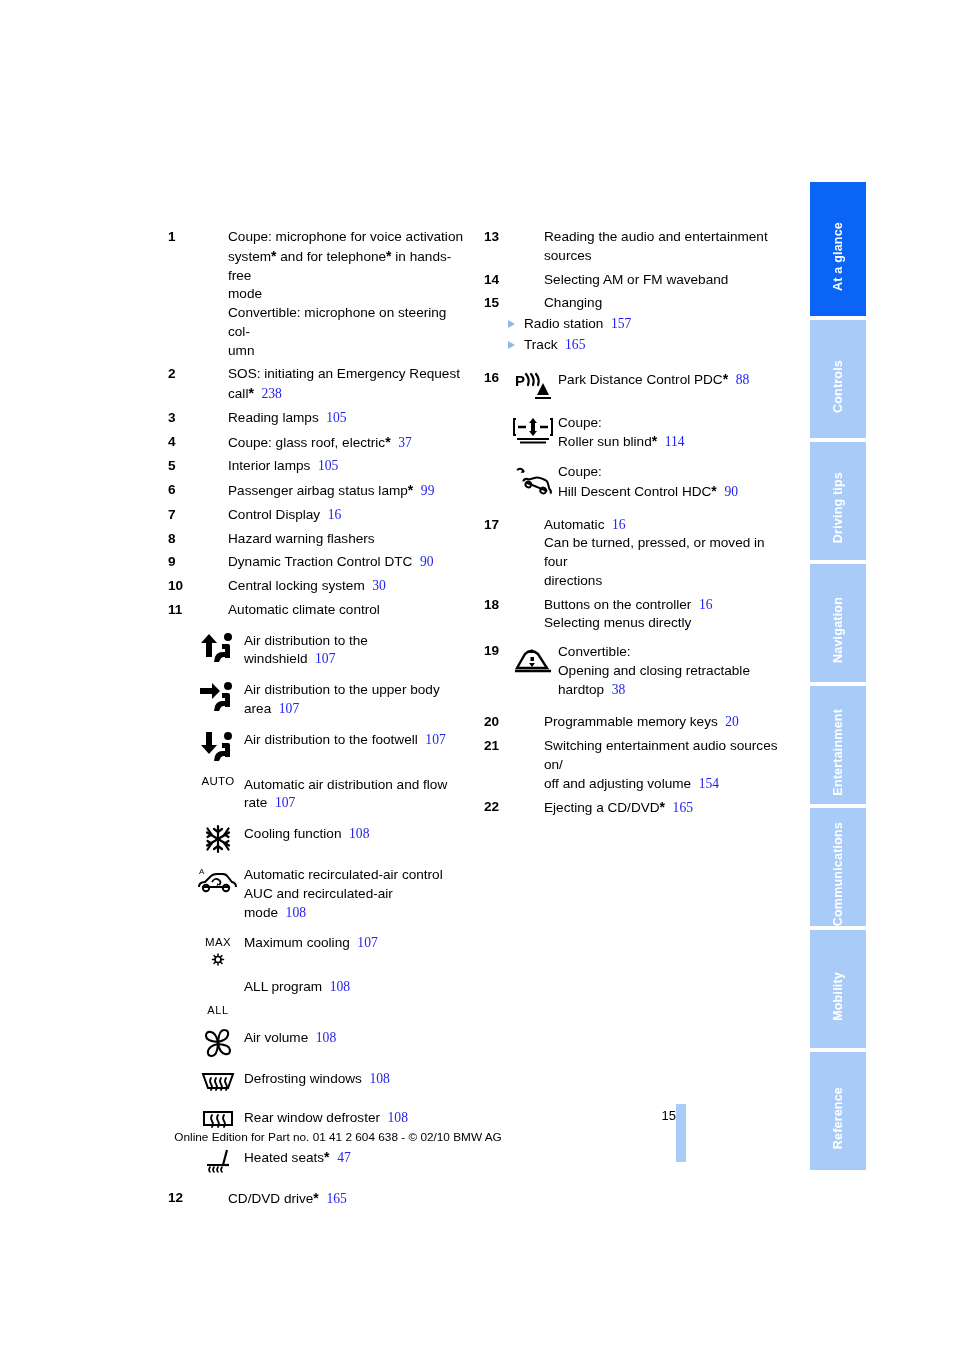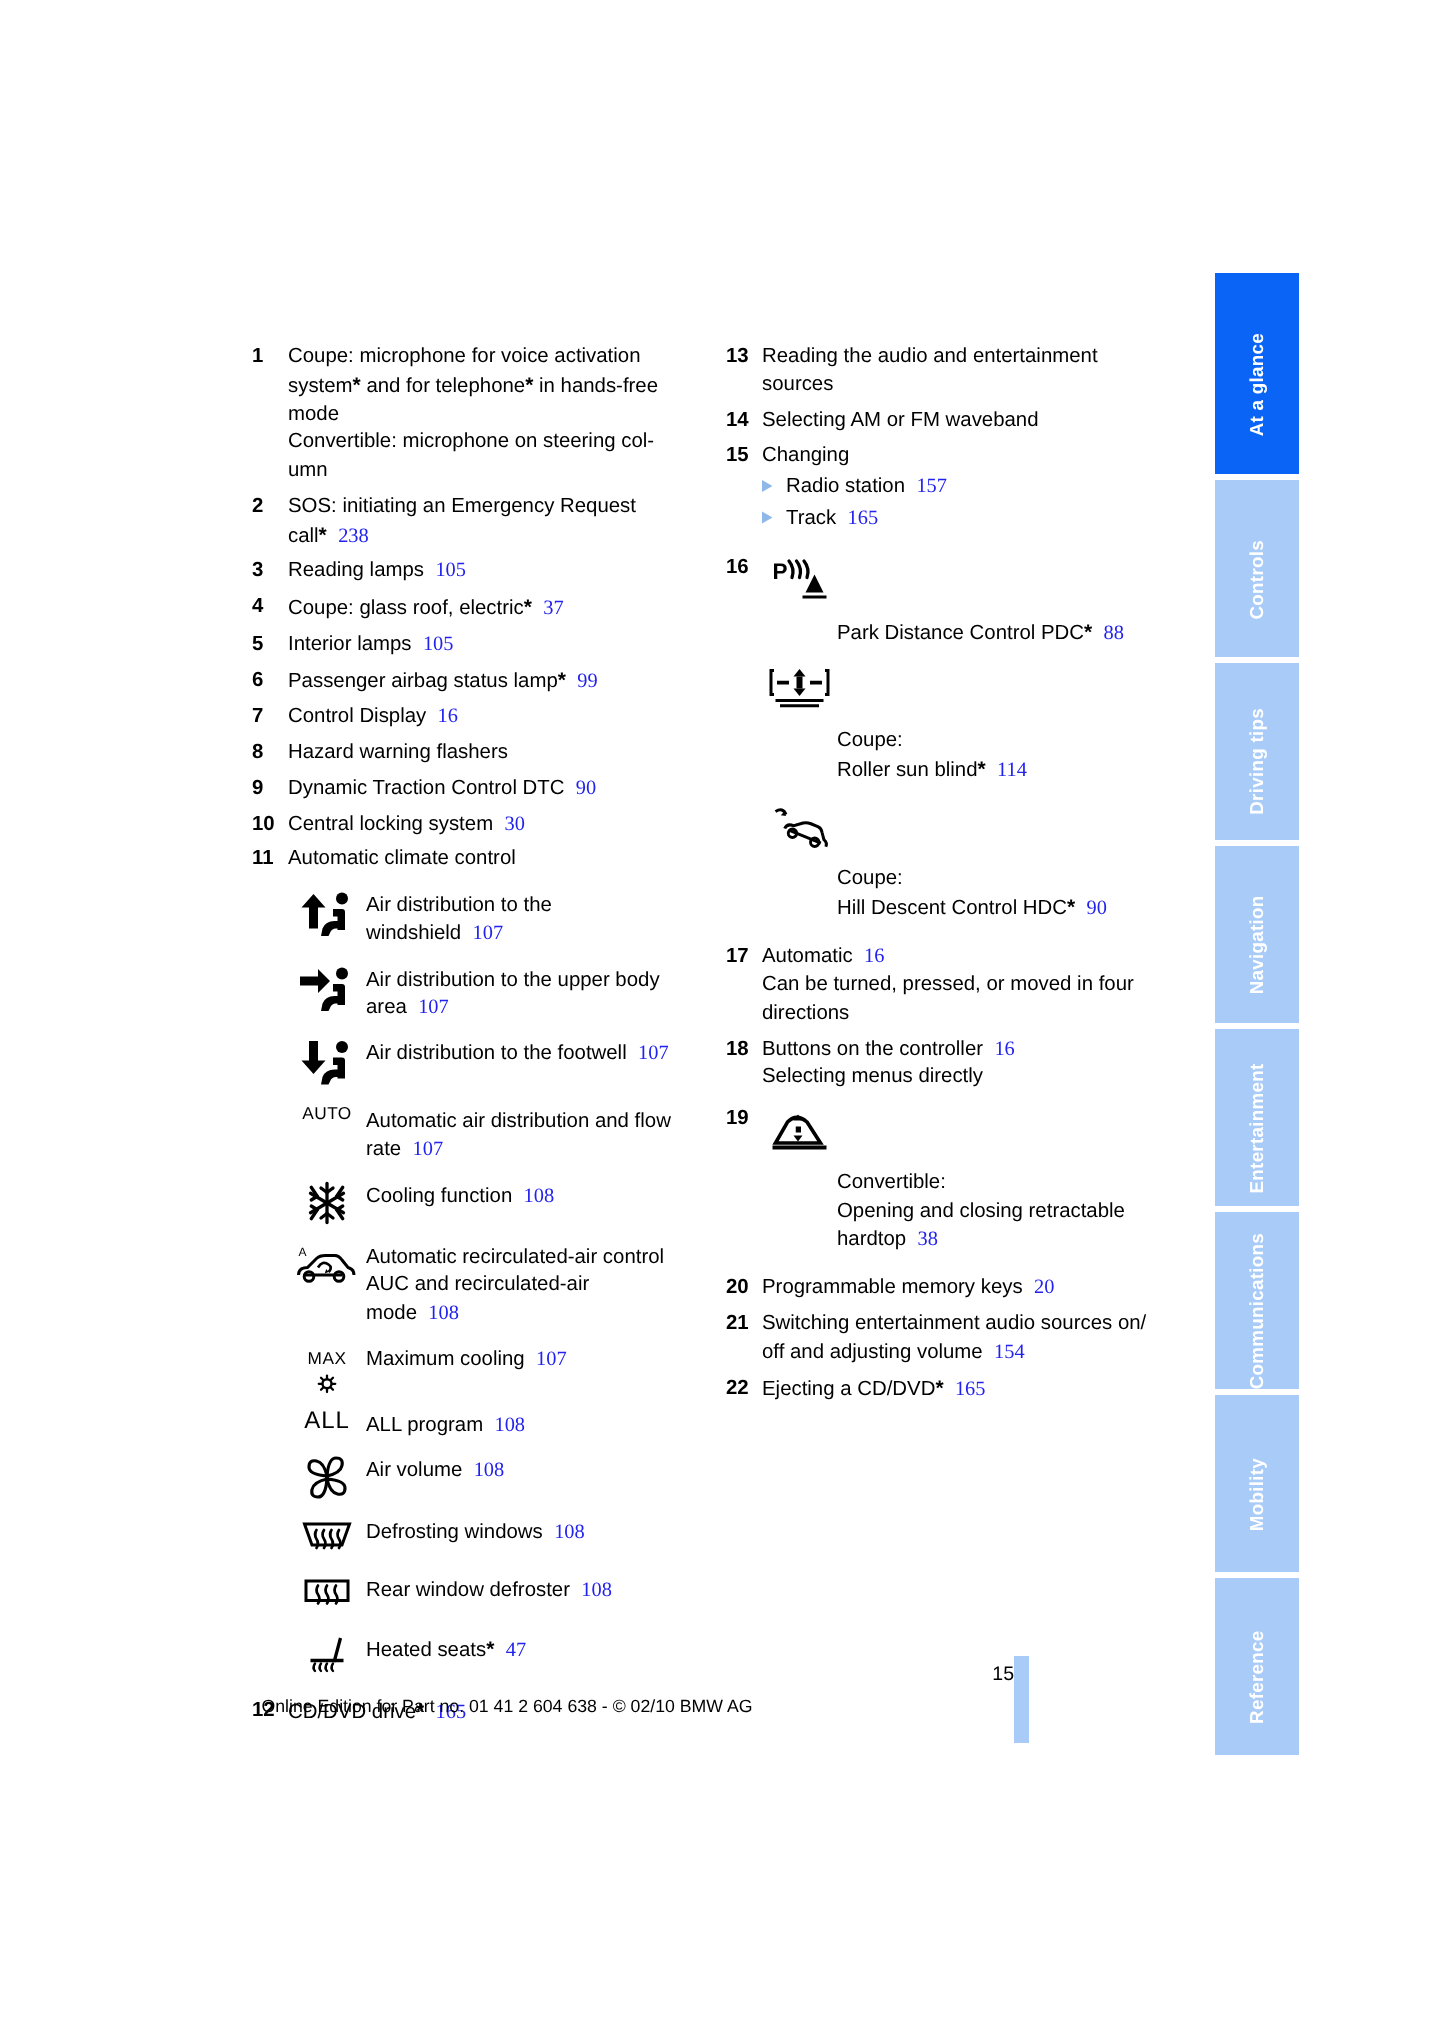--- a/index.html
+++ b/index.html
@@ -35,21 +35,21 @@
   .col-left  { left:168px; width:300px; }
   .col-right { left:484px; width:300px; }
 
   .item { display:flex; margin-bottom:5px; }
   .item .num {
     font-weight:bold; font-size:13.6px;
     width:24px; flex:0 0 24px; text-align:left;
     line-height:1.38;
   }
   .item .num.wide { width:24px; }
-  .item .txt { flex:1 1 auto; }
+  .item .txt { flex:1 1 auto;margin-left:36px; }
   .item.tight { margin-bottom:2px; }
   .item.gap { margin-bottom:9px; }
 
   .ref { color:#2222ee;font-family:Liberation Serif, serif; }
   .star { font-weight:bold; font-size:14px; }
 
   
   .subitem { display:flex; margin-left:24px; margin-bottom:2px; align-items:flex-start; }
   .tri {
     width:0;height:0;
@@ -68,24 +68,24 @@
     padding-top:1px;
   }
   .iconrow .lbl { flex:1 1 auto; padding-top:2px; }
   .iconrow-right { display:flex; align-items:flex-start; margin-bottom:10px; }
   .iconrow-right .numcell { flex:0 0 24px; width:24px; font-weight:bold; }
   .iconrow-right .iconcell2 {
     flex:0 0 50px; width:50px;
     display:flex; align-items:center; justify-content:center;
     padding-top:2px;
   }
-  .iconrow-right .lbl { flex:1 1 auto; padding-top:1px;margin-top:42px; }
+  .iconrow-right .lbl { flex:1 1 auto; padding-top:1px; }
 
   .txticon { font-size:11.5px; letter-spacing:0.3px; text-align:center; line-height:1.05;}
-  .txticon.big { font-size:16px; letter-spacing:0.6px; }
+  .txticon.big { font-size:11px; letter-spacing:0.6px;margin-top:28px; }
 
   
   .pagenum {
     position:absolute; left:0; top:1108px; width:676px;
     text-align:right; font-size:13px; color:#000;
   }
   .footer {
     position:absolute; left:0; top:1130px; width:676px;
     text-align:center; font-size:11.8px; color:#000;
   }

